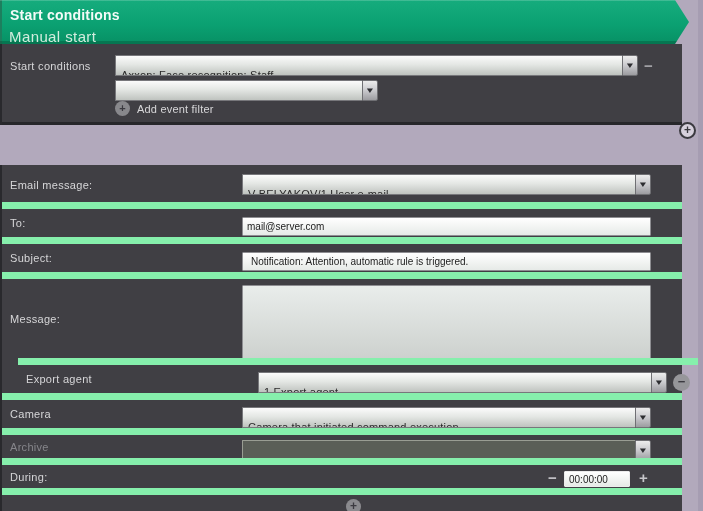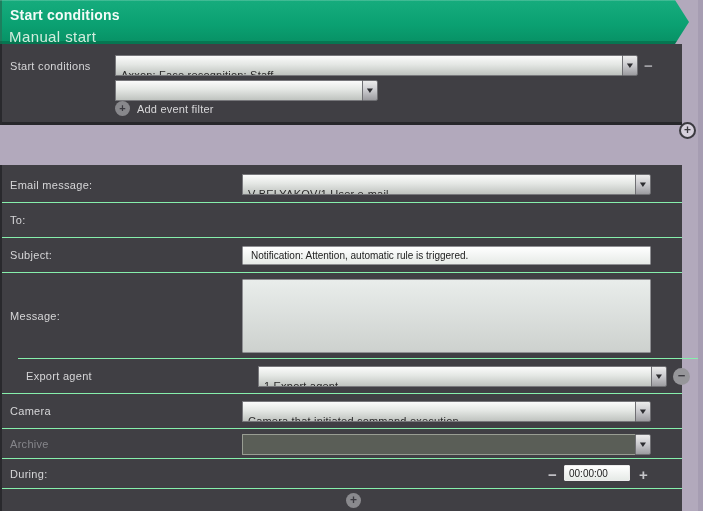--- a/index.html
+++ b/index.html
@@ -41,21 +41,21 @@
     color:#173a63;font-size:11px;font-weight:700;text-align:center;line-height:19px;cursor:pointer;
   }
   .corner-add{
     position:absolute;left:679px;top:122px;width:17px;height:17px;border-radius:50%;
     background:#d6d0dc;border:2px solid #3b3a40;box-sizing:border-box;z-index:5;
     color:#3b3a40;font-size:12px;font-weight:700;text-align:center;line-height:13px;cursor:pointer;
   }
 
   
   .row{position:absolute;left:0;width:100%;box-sizing:border-box;}
-  .row.sep{border-top:1px solid #86efac;}
+  .row.sep{border-top:7px solid #86efac;}
   .row-label{position:absolute;left:8px;top:50%;transform:translateY(-50%);
     font-size:11px;color:#d6d6d8;letter-spacing:.3px;}
   .row-label.dim{color:#86868b;}
 
   
   .dd{position:absolute;display:flex;height:21px;}
   .dd-value{
     flex:1;box-sizing:border-box;overflow:hidden;white-space:nowrap;
     background:linear-gradient(180deg,#fbfbfb 0%,#e4e7e4 45%,#bfc3bf 100%);
     border:1px solid #77777b;border-right:none;border-radius:1px 0 0 1px;
@@ -128,20 +128,21 @@
       <div class="dd" style="left:240px;top:7px;width:409px;">
         <div class="dd-value">V-BELYAKOV/1.User e-mail</div>
         <div class="dd-btn">
           <span class="glyph">▼</span>
         </div>
       </div>
     </div>
 
     <div class="row sep" style="top:37px;height:35px;">
       <span class="row-label">To:</span>
+      <input class="ti" style="left: 240px; top: 8px; width: 409px;" type="text" value="mail@server.com">
     </div>
 
     <div class="row sep" style="top:72px;height:35px;">
       <span class="row-label">Subject:</span>
       <input class="ti" style="left: 240px; top: 8px; width: 409px; padding-left: 8px;" type="text" value="Notification: Attention, automatic rule is triggered.">
     </div>
 
     <div class="row sep" style="top:107px;height:86px;">
       <span class="row-label">Message:</span>
       <textarea class="ta" style="left: 240px; top: 6px; width: 409px; height: 74px;"></textarea>

